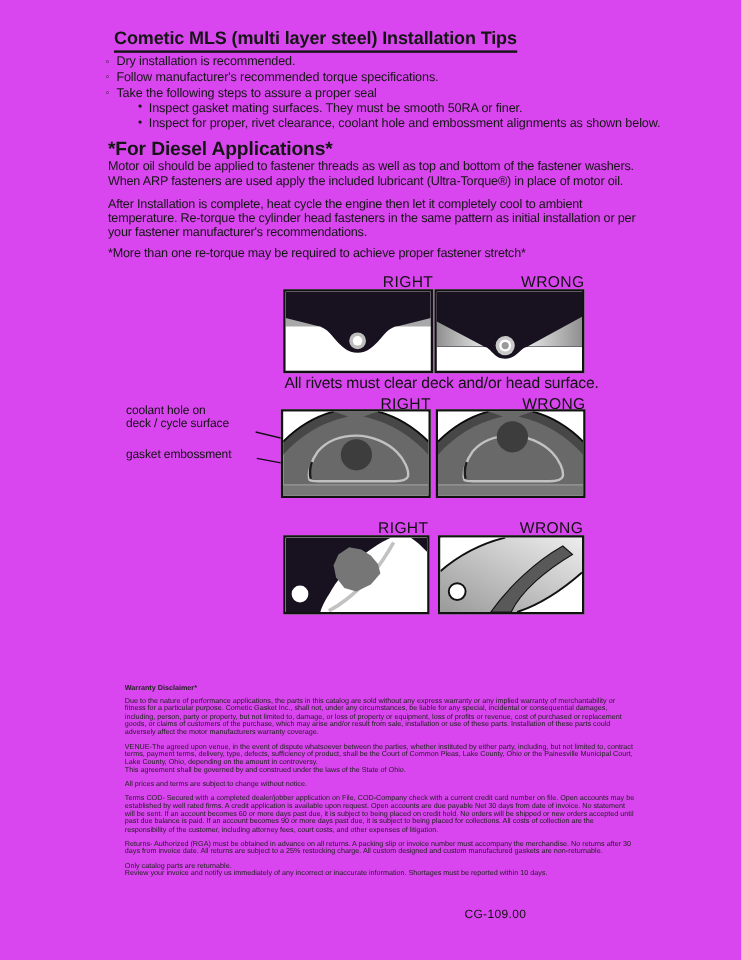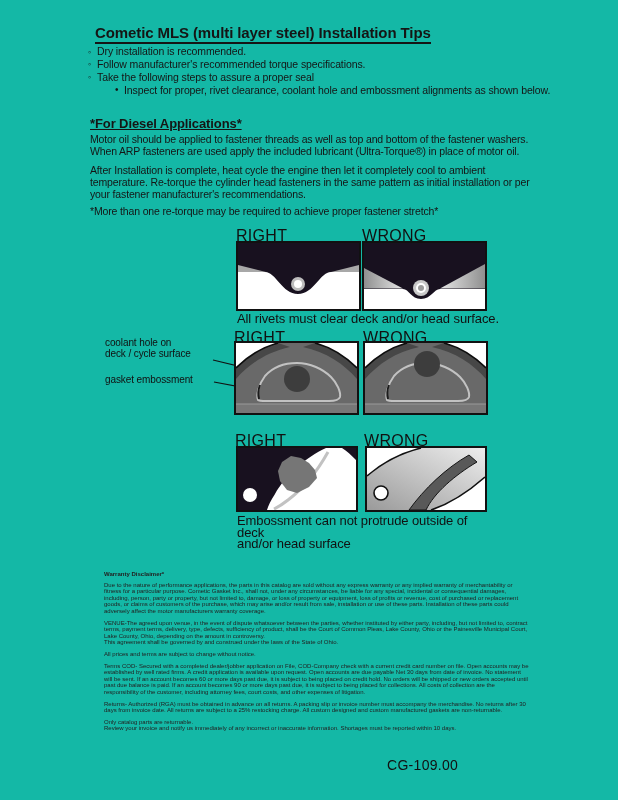--- a/index.html
+++ b/index.html
@@ -1,49 +1,50 @@
 <!DOCTYPE html>
 <html><head>
 <meta charset="utf-8">
 <style>
   html,body{margin:0;padding:0;background:#fff;}
-  .page{position:relative;width:618px;height:800px;background:#14b8a6;overflow:hidden;
+  .page{position:relative;width:618px;height:800px;background:#d946ef;overflow:hidden;
         font-family:"Liberation Sans","DejaVu Sans",sans-serif;color:#151515;}
   .abs{position:absolute;}
   .title{font-size:15px;font-weight:bold;letter-spacing:-0.1px;
          border-bottom:2px solid #151515;padding-bottom:1px;display:inline-block;}
   .tips{font-size:10.5px;letter-spacing:-0.1px;line-height:12.4px;}
   .tiprow{white-space:nowrap;}
   .tiprow .glyph{display:inline-block;width:9px;font-size:9px;vertical-align:0.5px;}
   .subrow{margin-left:27px;}
   .subrow .glyph{font-size:10px;}
-  .h2{font-size:13px;font-weight:bold;letter-spacing:-0.1px;text-decoration:underline;}
+  .h2{font-size:16px;font-weight:bold;letter-spacing:-0.1px;}
   .para{font-size:10.5px;letter-spacing:-0.15px;line-height:12px;width:455px;}
-  .figlabel{font-size:16px;letter-spacing:0.3px;text-align:left;width:125px;color:#111;}
+  .figlabel{font-size:13px;letter-spacing:0.3px;text-align:right;width:125px;color:#111;}
   .figcap{font-size:13px;letter-spacing:-0.1px;line-height:11.5px;color:#111;}
   .figbox{border:2px solid #111;background:#fff;line-height:0;}
   .sidelabel{font-size:10px;letter-spacing:-0.1px;line-height:11px;text-align:left;width:108px;color:#111;}
   .fineprint{width:425px;font-size:6px;line-height:6.6px;letter-spacing:0;color:#222;}
   .fineprint p{margin:0 0 5px 0;white-space:pre-line;}
   .fineprint .fph{font-weight:bold;margin-bottom:4px;}
-  .footer-code{font-size:14px;letter-spacing:0.3px;color:#111;}
+  .footer-code{font-size:10px;letter-spacing:0.3px;color:#111;}
 </style>
 </head>
 <body>
 
 <div class="page">
 
   <div class="abs" style="left:95px;top:24px;">
     <span class="title">Cometic MLS (multi layer steel) Installation Tips</span>
   </div>
 
   <div class="abs tips" style="left:88px;top:45px;">
     <div class="tiprow"><span class="glyph">◦</span><span>Dry installation is recommended.</span></div>
     <div class="tiprow"><span class="glyph">◦</span><span>Follow manufacturer's recommended torque specifications.</span></div>
     <div class="tiprow"><span class="glyph">◦</span><span>Take the following steps to assure a proper seal</span></div>
+    <div class="tiprow subrow"><span class="glyph">•</span><span>Inspect gasket mating surfaces.  They must be smooth 50RA or finer.</span></div>
     <div class="tiprow subrow"><span class="glyph">•</span><span>Inspect for proper, rivet clearance, coolant hole and embossment alignments as shown below.</span></div>
   </div>
 
   <div class="abs h2" style="left:90px;top:116px;">*For Diesel Applications*</div>
   <div class="abs para" style="left:90px;top:164px;">After Installation is complete, heat cycle the engine then let it completely cool to ambient temperature. Re-torque the cylinder head fasteners in the same pattern as initial installation or per your fastener manufacturer's recommendations.</div>
   <div class="abs para" style="left:90px;top:133px;">Motor oil should be applied to fastener threads as well as top and bottom of the fastener washers. When ARP fasteners are used apply the included lubricant (Ultra-Torque®) in place of motor oil.</div>
   <div class="abs para" style="left:90px;top:205px;">*More than one re-torque may be required to achieve proper fastener stretch*</div>
 
   <div class="abs figlabel" style="left:236px;top:227px;">RIGHT</div>
   <div class="abs figlabel" style="left:362px;top:227px;">WRONG</div>
@@ -151,24 +152,20 @@
       </defs>
       <rect width="118" height="62" fill="url(#f3g)"></rect>
       <path d="M42,62 C57,41 79,20 102,7 L110,14 C88,27 67,45 59,62 Z" fill="#595959" stroke="#141414" stroke-width="1"></path>
       <path d="M0,0 H54 C34,5 15,15 0,28 Z" fill="#ffffff"></path>
       <path d="M118,62 H64 C82,56 101,44 118,29 Z" fill="#ffffff"></path>
       <path d="M54,0 C34,5 15,15 0,28" stroke="#111" stroke-width="1.6" fill="none"></path>
       <path d="M64,62 C82,56 101,44 118,29" stroke="#111" stroke-width="1.6" fill="none"></path>
       <circle cx="14" cy="45" r="7" fill="#ffffff" stroke="#111" stroke-width="1.6"></circle>
     </svg>
   </div>
-  <div class="abs figcap" style="left:237px;top:515px;width:250px;">
-    <div>Embossment can not protrude outside of deck</div>
-    <div>and/or head surface</div>
-  </div>
 
   <div class="abs fineprint" style="left:104px;top:571px;">
     <p class="fph">Warranty Disclaimer*</p>
     <p>Due to the nature of performance applications, the parts in this catalog are sold without any express warranty or any implied warranty of merchantability or fitness for a particular purpose.  Cometic Gasket Inc., shall not, under any circumstances, be liable for any special, incidental or consequential damages, including, person, party or property, but not limited to, damage, or loss of property or equipment, loss of profits or revenue, cost of purchased or replacement goods, or claims of customers of the purchase, which may arise and/or result from sale, installation or use of these parts.  Installation of these parts could adversely affect the motor manufacturers warranty coverage.</p>
     <p>VENUE-The agreed upon venue, in the event of dispute whatsoever between the parties, whether instituted by either party, including, but not limited to, contract terms, payment terms, delivery, type, defects, sufficiency of product, shall be the Court of Common Pleas, Lake County, Ohio or the Painesville Municipal Court, Lake County, Ohio, depending on the amount in controversy.
 This agreement shall be governed by and construed under the laws of the State of Ohio.</p>
     <p>All prices and terms are subject to change without notice.</p>
     <p>Terms COD- Secured with a completed dealer/jobber application on File, COD-Company check with a current credit card number on file.  Open accounts may be established by well rated firms.  A credit application is available upon request.  Open accounts are due payable Net 30 days from date of invoice.  No statement will be sent.  If an account becomes 60 or more days past due, it is subject to being placed on credit hold.  No orders will be shipped or new orders accepted until past due balance is paid.  If an account becomes 90 or more days past due, it is subject to being placed for collections.  All costs of collection are the responsibility of the customer, including attorney fees, court costs, and other expenses of litigation.</p>
     <p>Returns- Authorized (RGA) must be obtained in advance on all returns.  A packing slip or invoice number must accompany the merchandise.  No returns after 30 days from invoice date.  All returns are subject to a 25% restocking charge.  All custom designed and custom manufactured gaskets are non-returnable.</p>
     <p>Only catalog parts are returnable.

